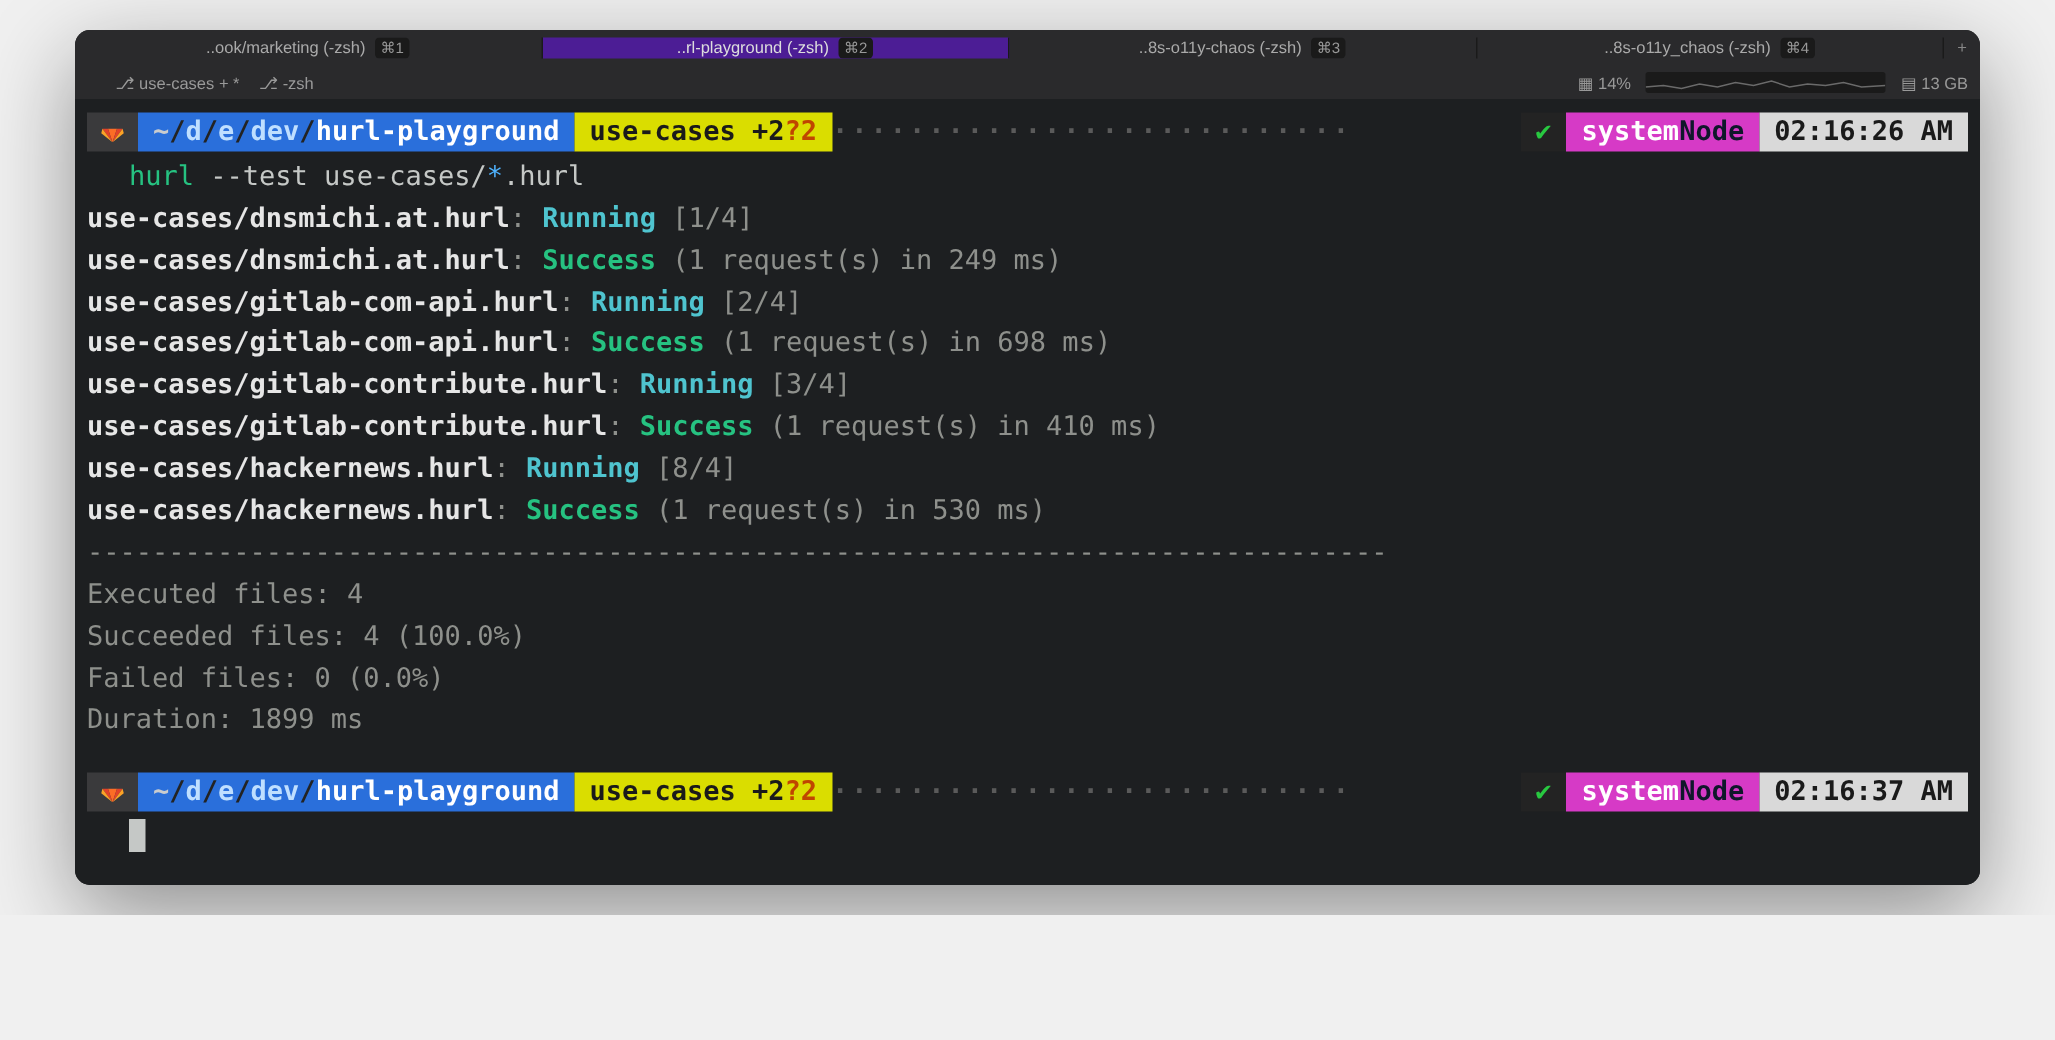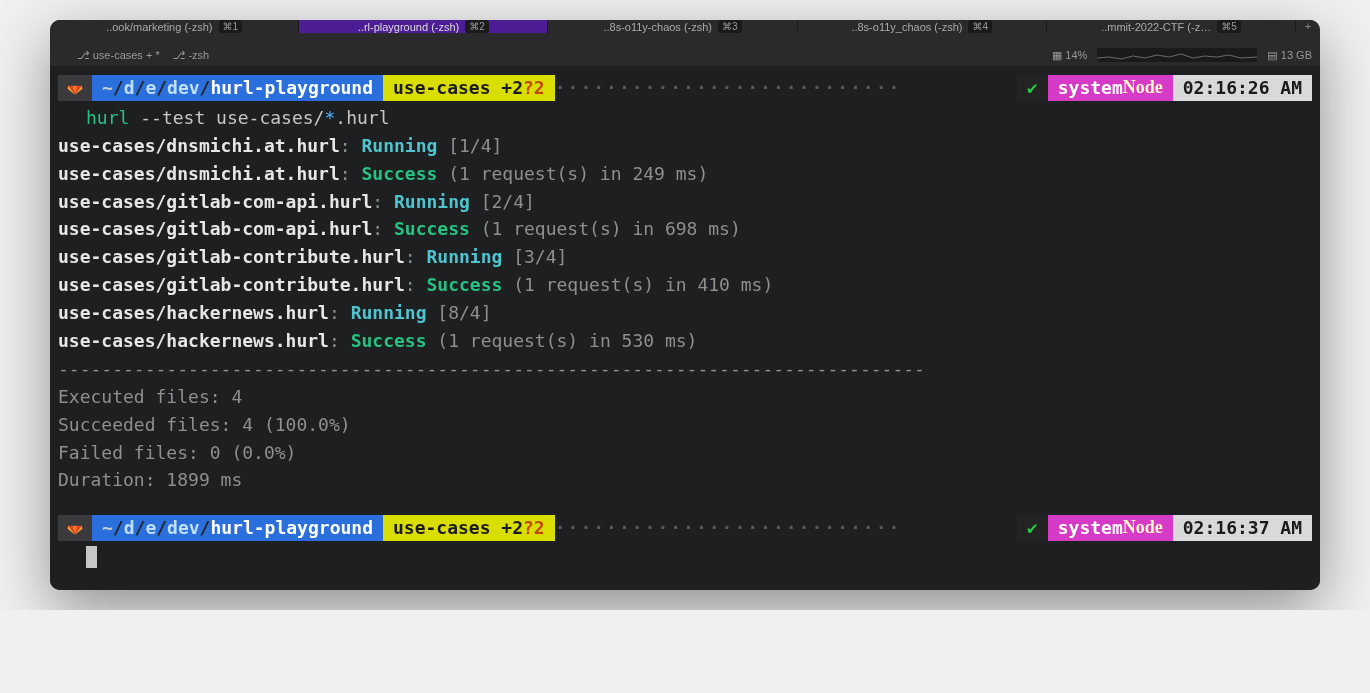--- a/index.html
+++ b/index.html
@@ -43,21 +43,21 @@
   .title-right {
     margin-left: auto;
     color: #888;
     font-size: 11px;
     font-family: -apple-system, sans-serif;
   }
   .tabbar {
     background: #2a2a2c;
     height: 24px;
     display: flex;
-    align-items: flex-start;
+    align-items: center;
     font-size: 11px;
     font-family: -apple-system, sans-serif;
   }
   .tab {
     flex: 1;
     display: flex;
     align-items: center;
     justify-content: center;
     gap: 6px;
     color: #aaa;
@@ -131,21 +131,21 @@
   .seg.path { background: #2a6fdb; color: #fff; }
   .path .tilde { color: #caccce; }
   .path .sep  { color: #232323; }
   .path .dir  { color: #bfdfff; }
   .path .last { color: #fff; }
   .seg.branch { background: #dadd00; color: #1a1a1a; }
   .branch .q  { color: #c04500; }
   .dots { color: #5a5a5a; flex: 1; letter-spacing: 2px; overflow: hidden; }
   .seg.check { background: #232323; color: #28c840; padding: 0 10px; }
   .seg.runtime { background: #d63ac6; color: #fff; }
-  .runtime .node { color: #fef9c3; font-family: Liberation Serif, serif; }
+  .runtime .node { color: #0f172a; }
   .seg.time { background: #d9d9d9; color: #1a1a1a; }
 
   .cmdline { color: #c5c8c6; font-weight: normal; padding-left: 28px; }
   .cmdline .cmd { color: #26c281; }
   .cmdline .arg { color: #c5c8c6; }
   .cmdline .glob { color: #4fb3ff; }
 
   .outline { white-space: pre; }
   .outline .file { color: #e6e6e6; font-weight: bold; }
   .outline .run  { color: #4fc4cf; font-weight: bold; }
@@ -178,24 +178,20 @@
         <span>..rl-playground (-zsh)</span>
         <span class="kbd">⌘2</span>
       </div>
       <div class="tab">
         <span>..8s-o11y-chaos (-zsh)</span>
         <span class="kbd">⌘3</span>
       </div>
       <div class="tab">
         <span>..8s-o11y_chaos (-zsh)</span>
         <span class="kbd">⌘4</span>
-      </div>
-      <div class="tab">
-        <span>..mmit-2022-CTF (-z…</span>
-        <span class="kbd">⌘5</span>
       </div>
       <div class="tab-add">+</div>
     </div>
 
   <div class="statusbar">
     <div class="sb-left" id="sb-left">
         <span>⎇ use-cases + *</span>
         <span>⎇ -zsh</span>
       </div>
     <div class="sb-right">

